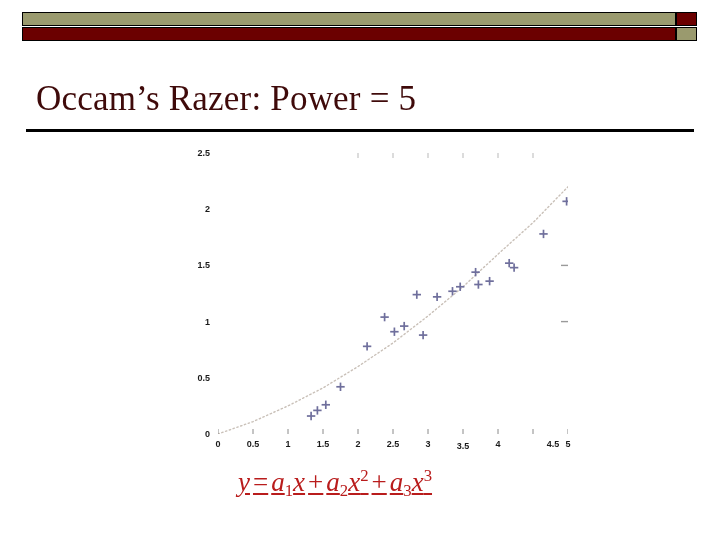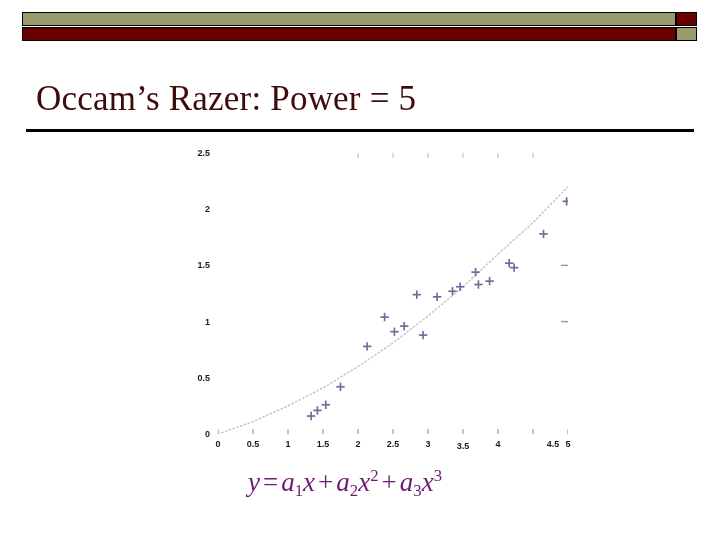--- a/index.html
+++ b/index.html
@@ -92,27 +92,28 @@
     font-weight: bold;
     color: #1a1a1a;
     white-space: nowrap;
   }
   .ytick-label { text-align: right; transform: translate(-100%, -50%); }
   .xtick-label { text-align: center; transform: translateX(-50%); }
 
   
   #equation {
     position: absolute;
-    left: 248px;
+    left: 238px;
     top: 466px;
     font-family: "Liberation Serif", "DejaVu Serif", serif;
     font-size: 27px;
-    color: #701a75;
+    color: #b91c1c;
     white-space: nowrap;
     font-style: italic;
+    text-decoration: underline;
   }
   #equation .op { font-style: normal; padding: 0 3px; }
   #equation sub {
     font-size: 0.62em;
     font-style: normal;
     vertical-align: -0.28em;
   }
   #equation sup {
     font-size: 0.62em;
     font-style: normal;

